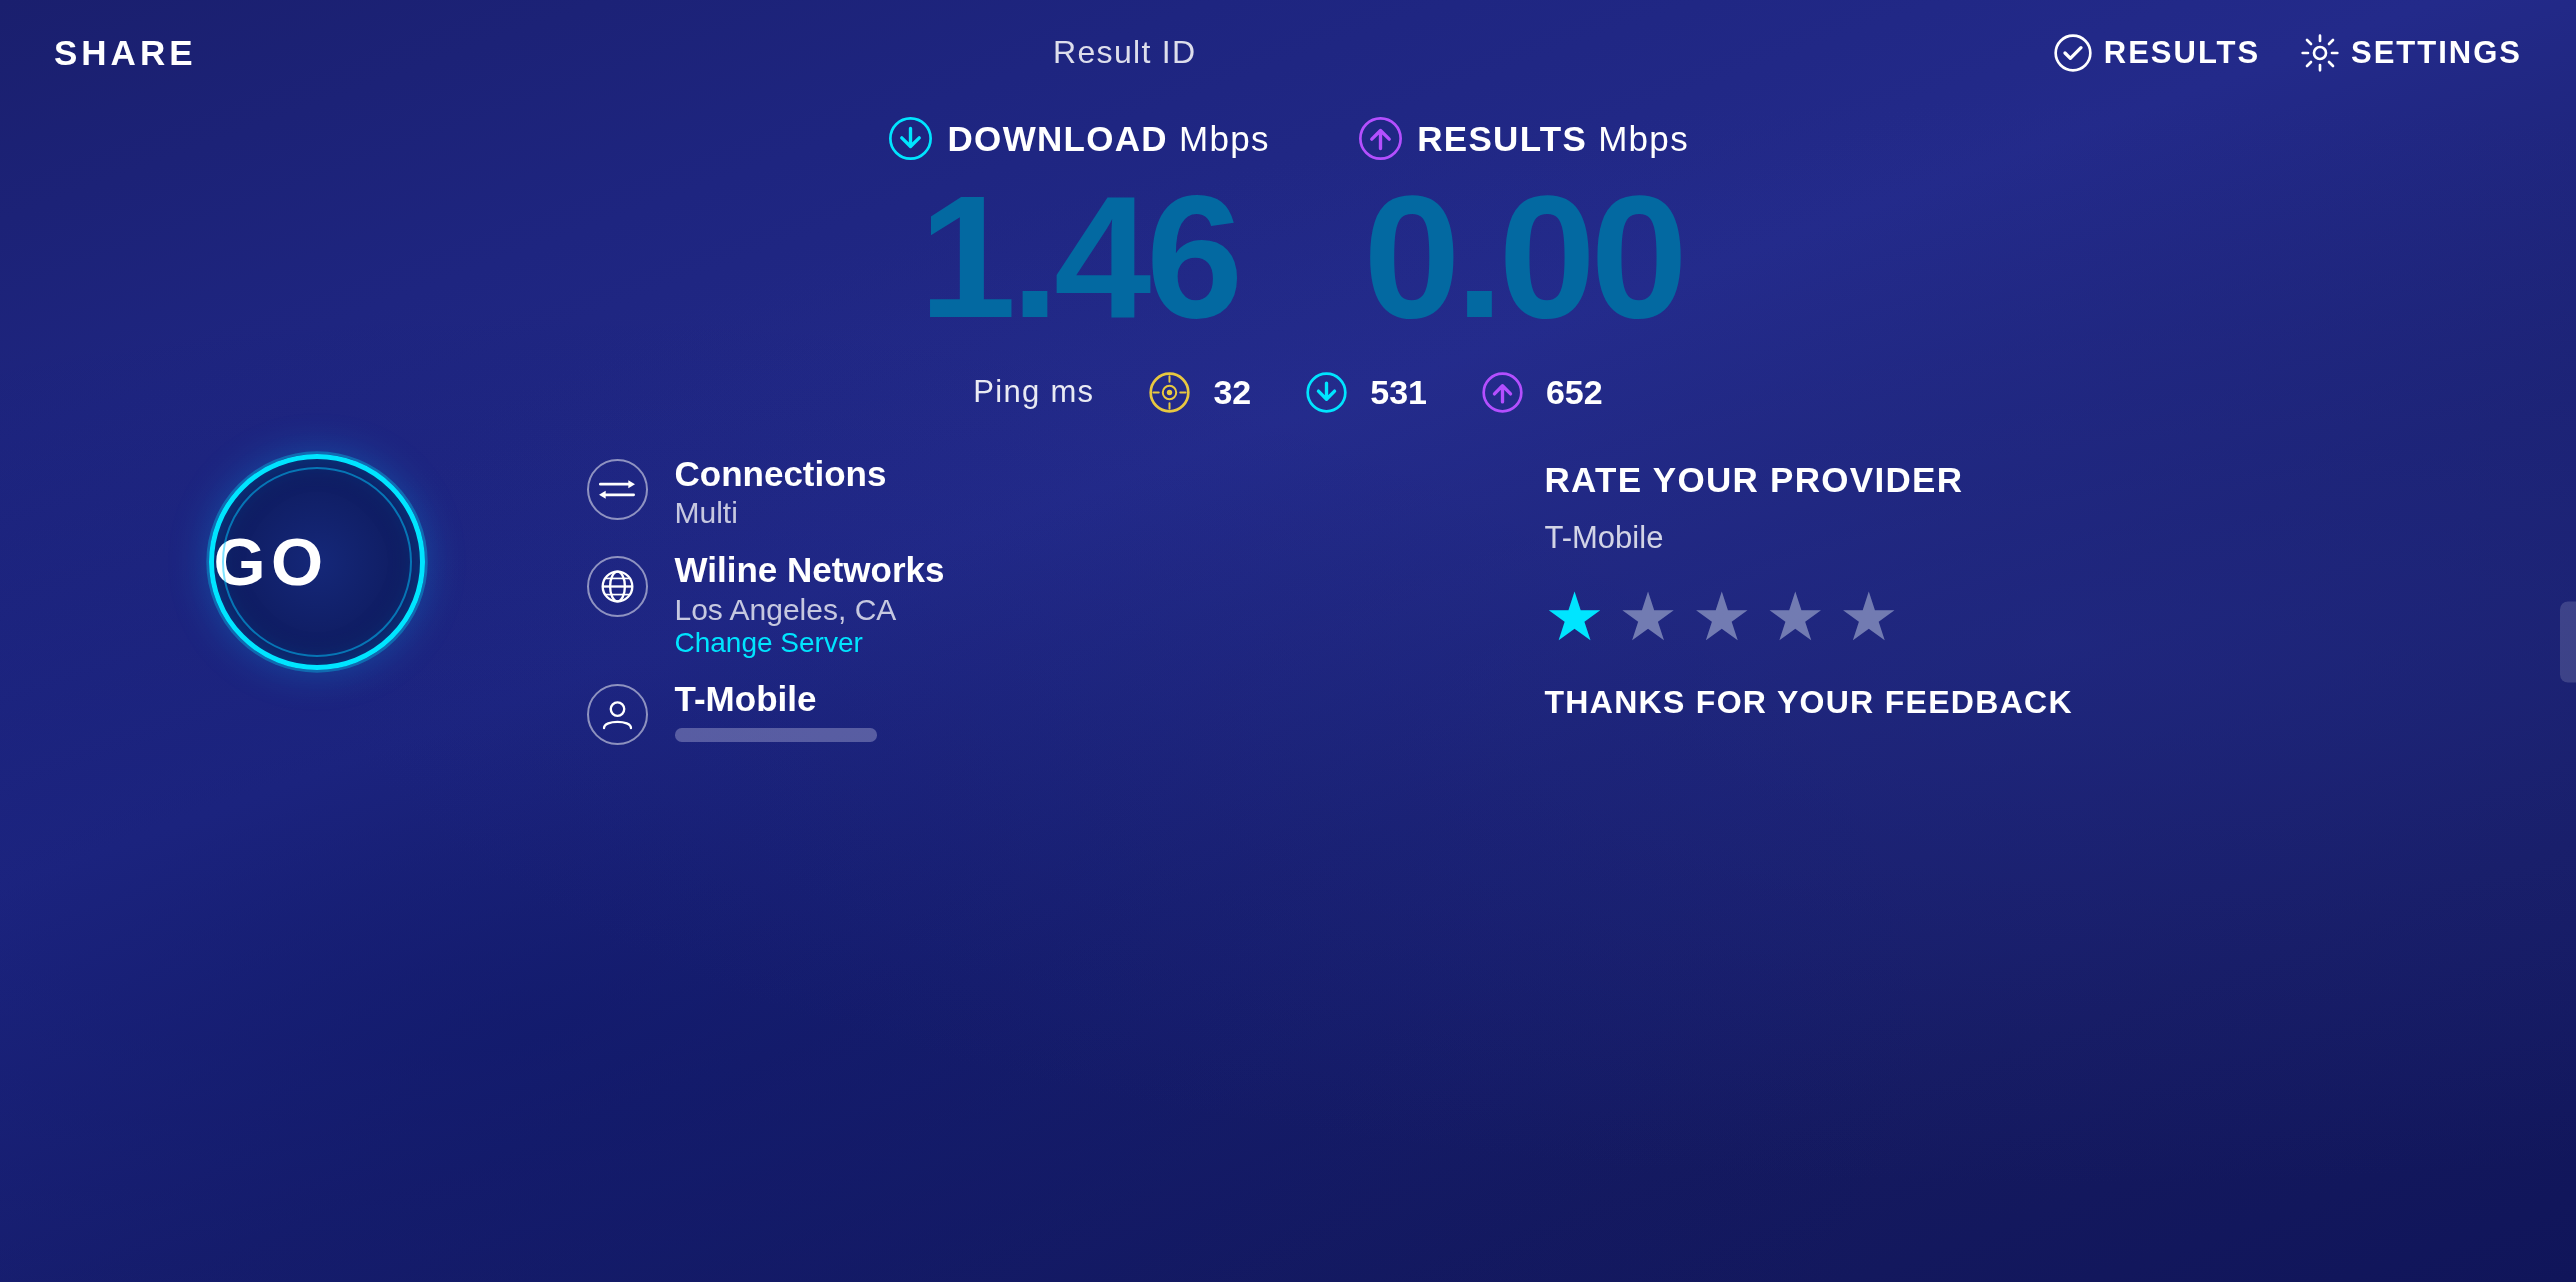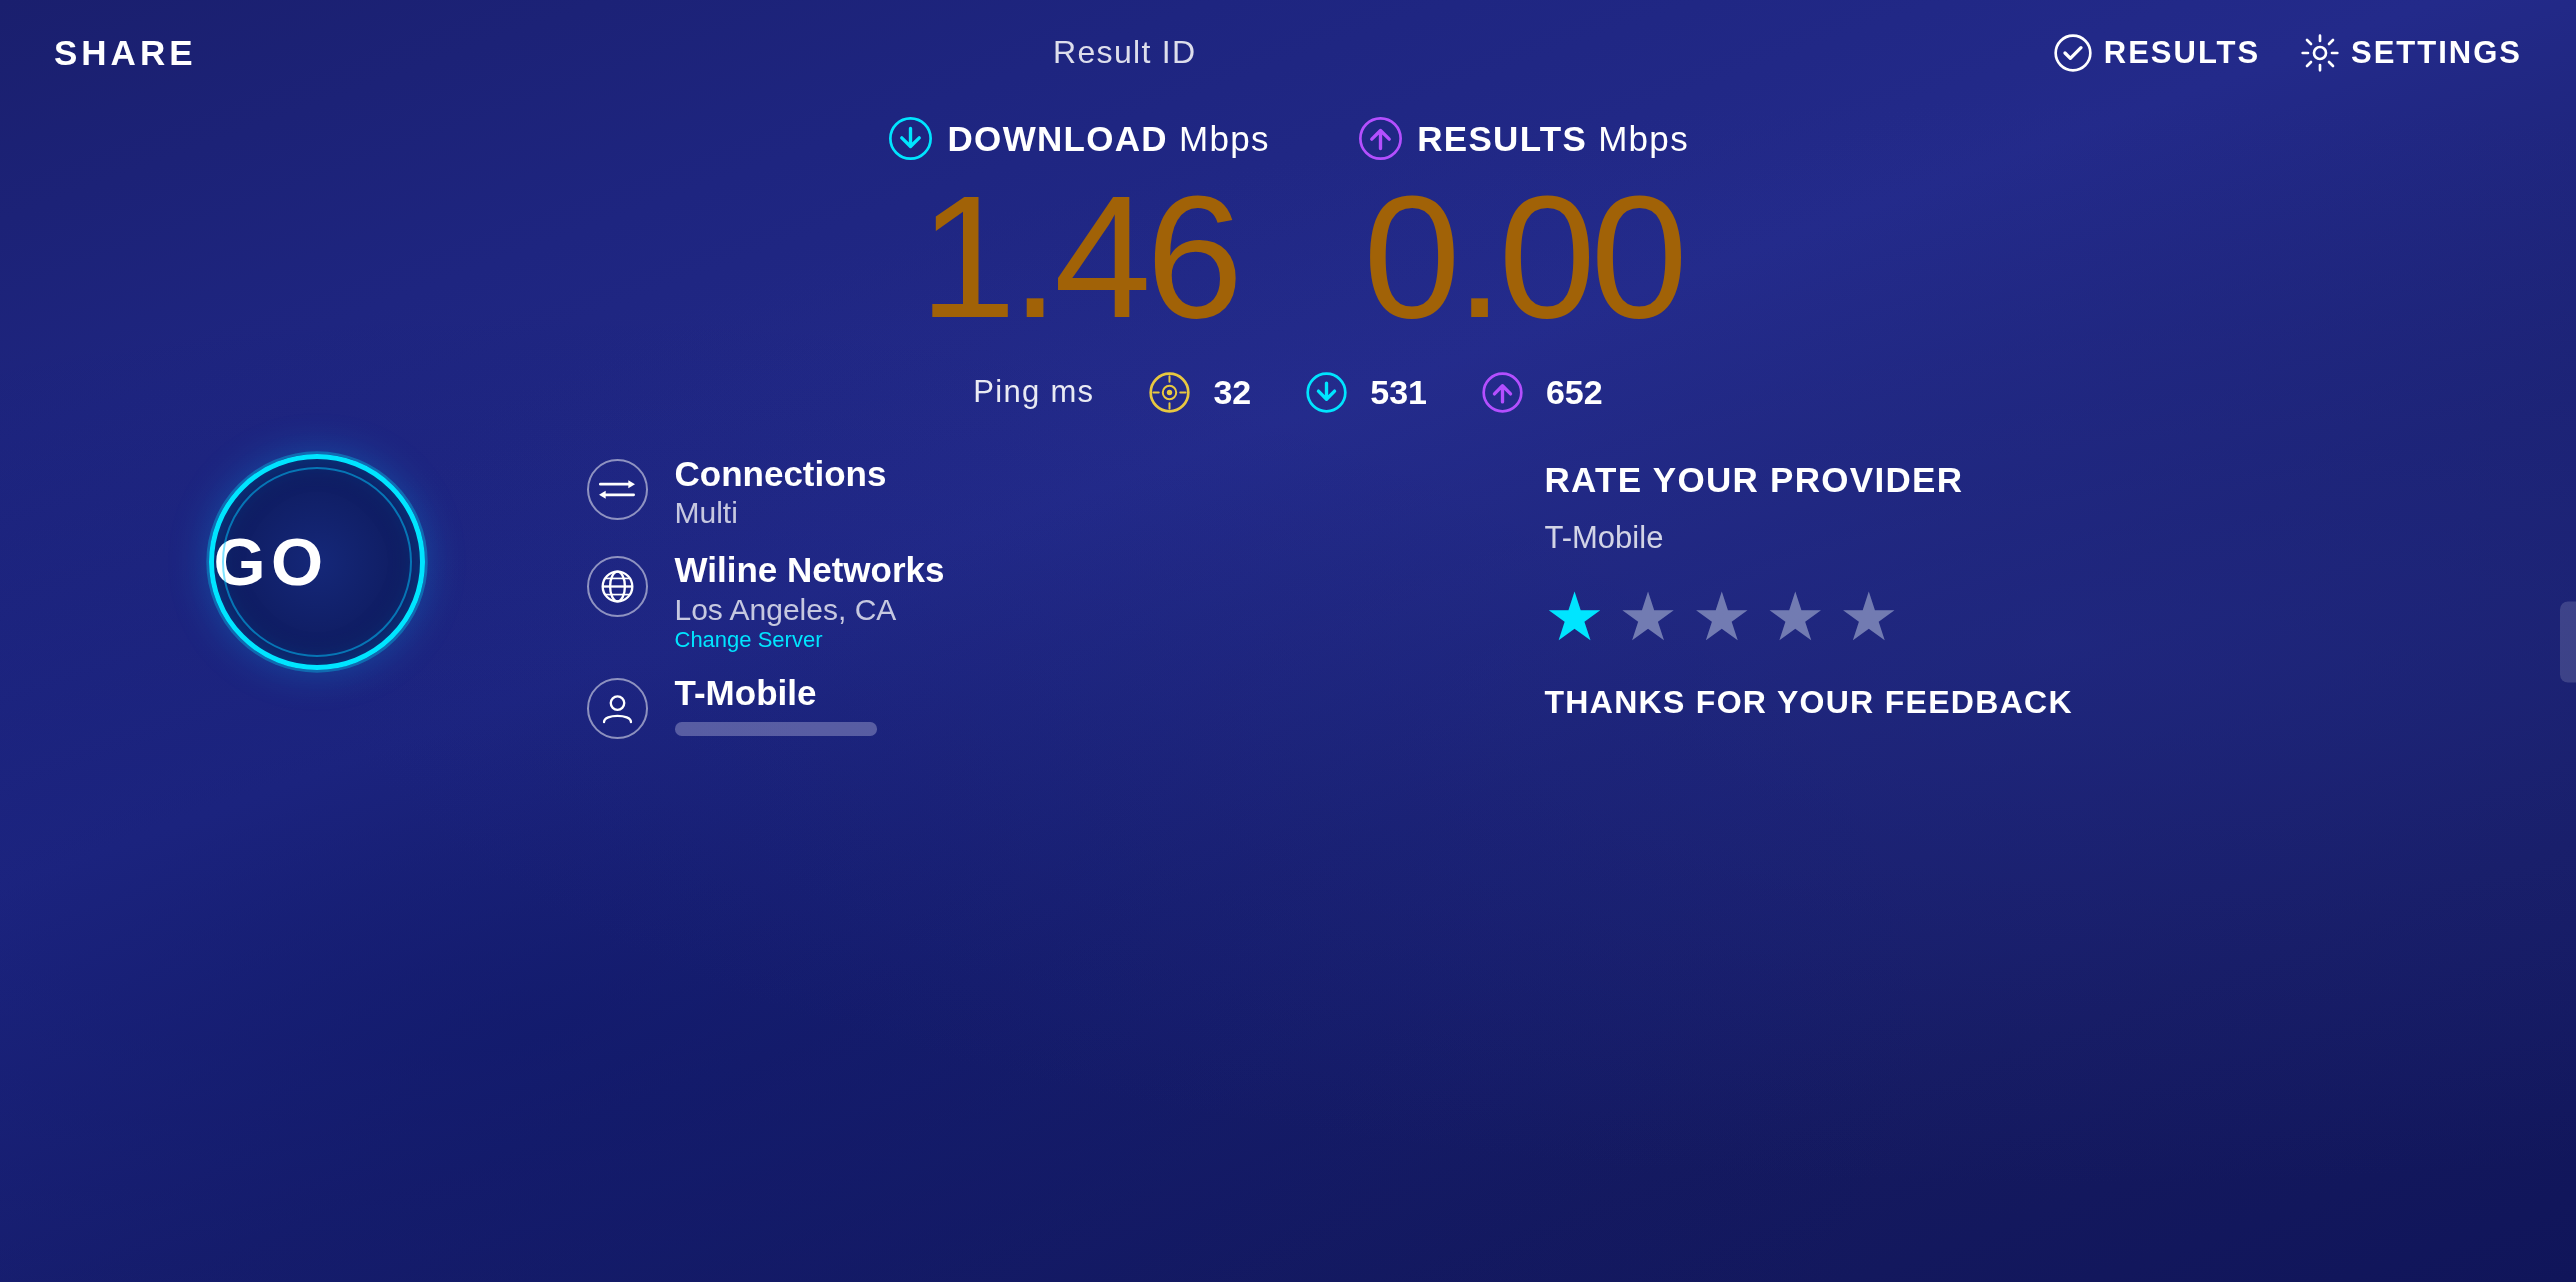--- a/index.html
+++ b/index.html
@@ -110,24 +110,24 @@
       letter-spacing: 1.3px;
       margin-bottom: 6.7px;
     }
 
     .speed-label .label-bold {
       font-weight: 700;
     }
 
     .speed-value {
       font-size: 175px;
-      font-weight: 400;
+      font-weight: 700;
       line-height: 1;
       letter-spacing: -5.4px;
-      color: #a16207;
+      color: #0369a1;
     }
 
     
     .ping-row {
       display: flex;
       align-items: center;
       justify-content: center;
       gap: 54px;
       margin-bottom: 40px;
       font-size: 31px;
@@ -229,21 +229,21 @@
       margin-bottom: 2.7px;
     }
 
     .info-subtitle {
       font-size: 30px;
       color: rgba(255,255,255,0.75);
       font-weight: 400;
     }
 
     .info-link {
-      font-size: 22px;
+      font-size: 28px;
       color: #00e5ff;
       cursor: pointer;
       font-weight: 400;
     }
 
     .account-bar {
       width: 202px;
       height: 13.5px;
       background: rgba(180,180,220,0.4);
       border-radius: 6.7px;

